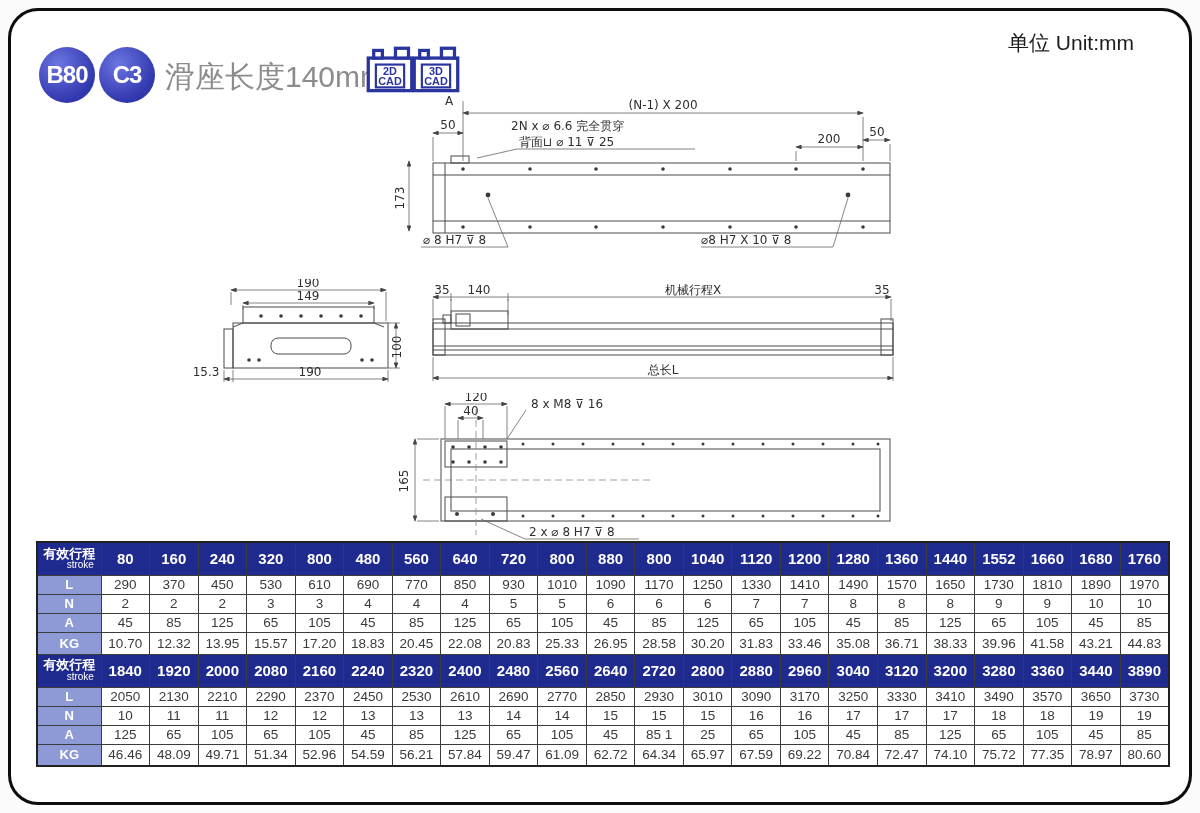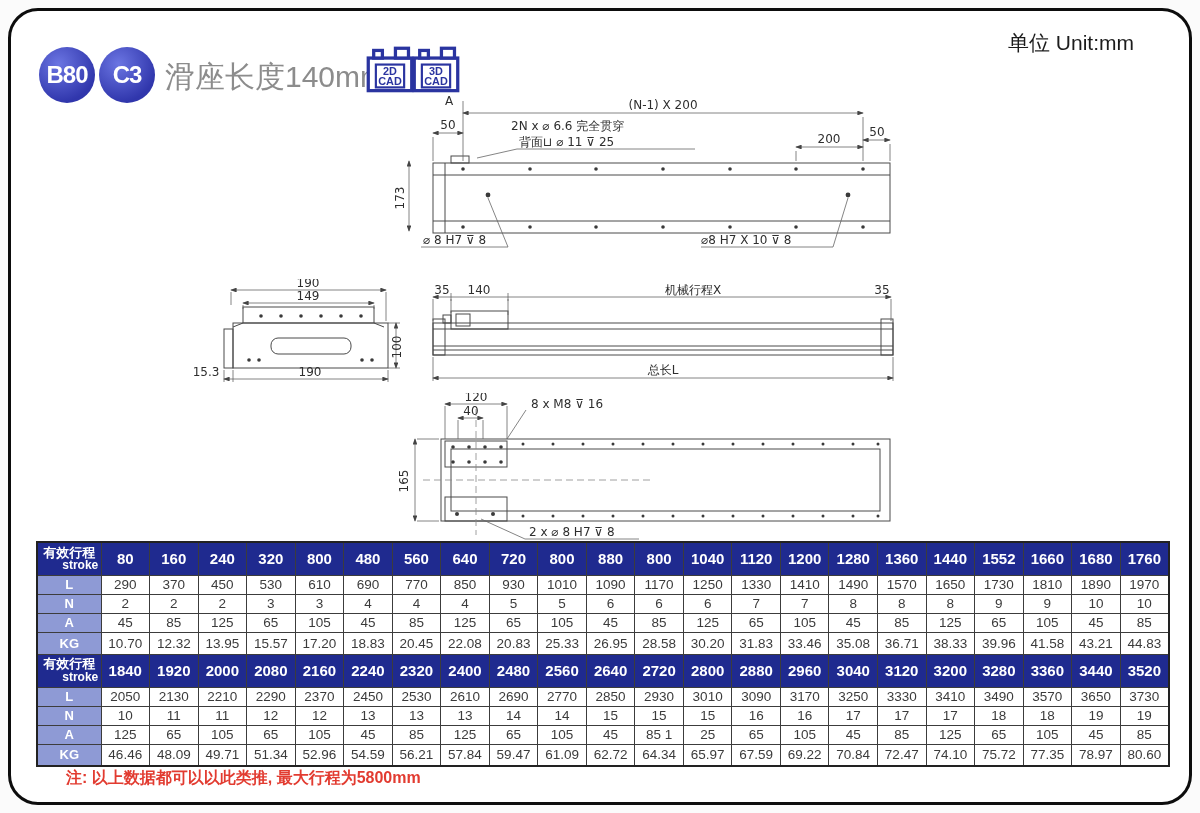--- a/index.html
+++ b/index.html
@@ -41,21 +41,21 @@
     position:absolute;left:25px;top:530px;width:1134px;
     border-collapse:collapse;table-layout:fixed;border:2px solid #222;padding-left:48px;
   }
   .spec th,.spec td{
     border:1px solid #3c3c3c;text-align:center;vertical-align:middle;
     padding:0;white-space:nowrap;overflow:hidden;
   }
   .spec .h-row th{background:var(--header-bg);color:#fff;font-size:15px;font-weight:600;height:33px;}
   .spec .h-corner{width:64px;font-size:13px;line-height:1.05;}
   .spec .h-corner .cn{font-size:13px;font-weight:600;}
-  .spec .h-corner .en{font-size:12px;font-weight:700;margin-left:22px;}
+  .spec .h-corner .en{font-size:10px;font-weight:400;margin-left:22px;}
   .spec .d-row td{height:19px;font-size:13.5px;color:#3b3b3b;background:#fff;}
   .spec .d-row .r-label{background:var(--label-bg);color:#fff;font-weight:600;font-size:13px;}
   .spec .row-KG td{height:22px;}
   .note{position:absolute;left:55px;top:757px;font-size:16px;font-weight:bold;color:var(--note-red);}
 </style>
 </head>
 <body>
 
 <div class="page">
 
@@ -450,21 +450,21 @@
           <th>2720</th>
           <th>2800</th>
           <th>2880</th>
           <th>2960</th>
           <th>3040</th>
           <th>3120</th>
           <th>3200</th>
           <th>3280</th>
           <th>3360</th>
           <th>3440</th>
-          <th>3520</th>
+          <th>3890</th>
         </tr>
         <tr class="d-row row-L">
           <td class="r-label">L</td>
           <td>2050</td>
           <td>2130</td>
           <td>2210</td>
           <td>2290</td>
           <td>2370</td>
           <td>2450</td>
           <td>2530</td>
@@ -555,15 +555,14 @@
           <td>72.47</td>
           <td>74.10</td>
           <td>75.72</td>
           <td>77.35</td>
           <td>78.97</td>
           <td>80.60</td>
         </tr>
       </tbody>
   </table>
 
-  <div class="note">注: 以上数据都可以以此类推, 最大行程为5800mm</div>
 
 </div>
 
 </body></html>

